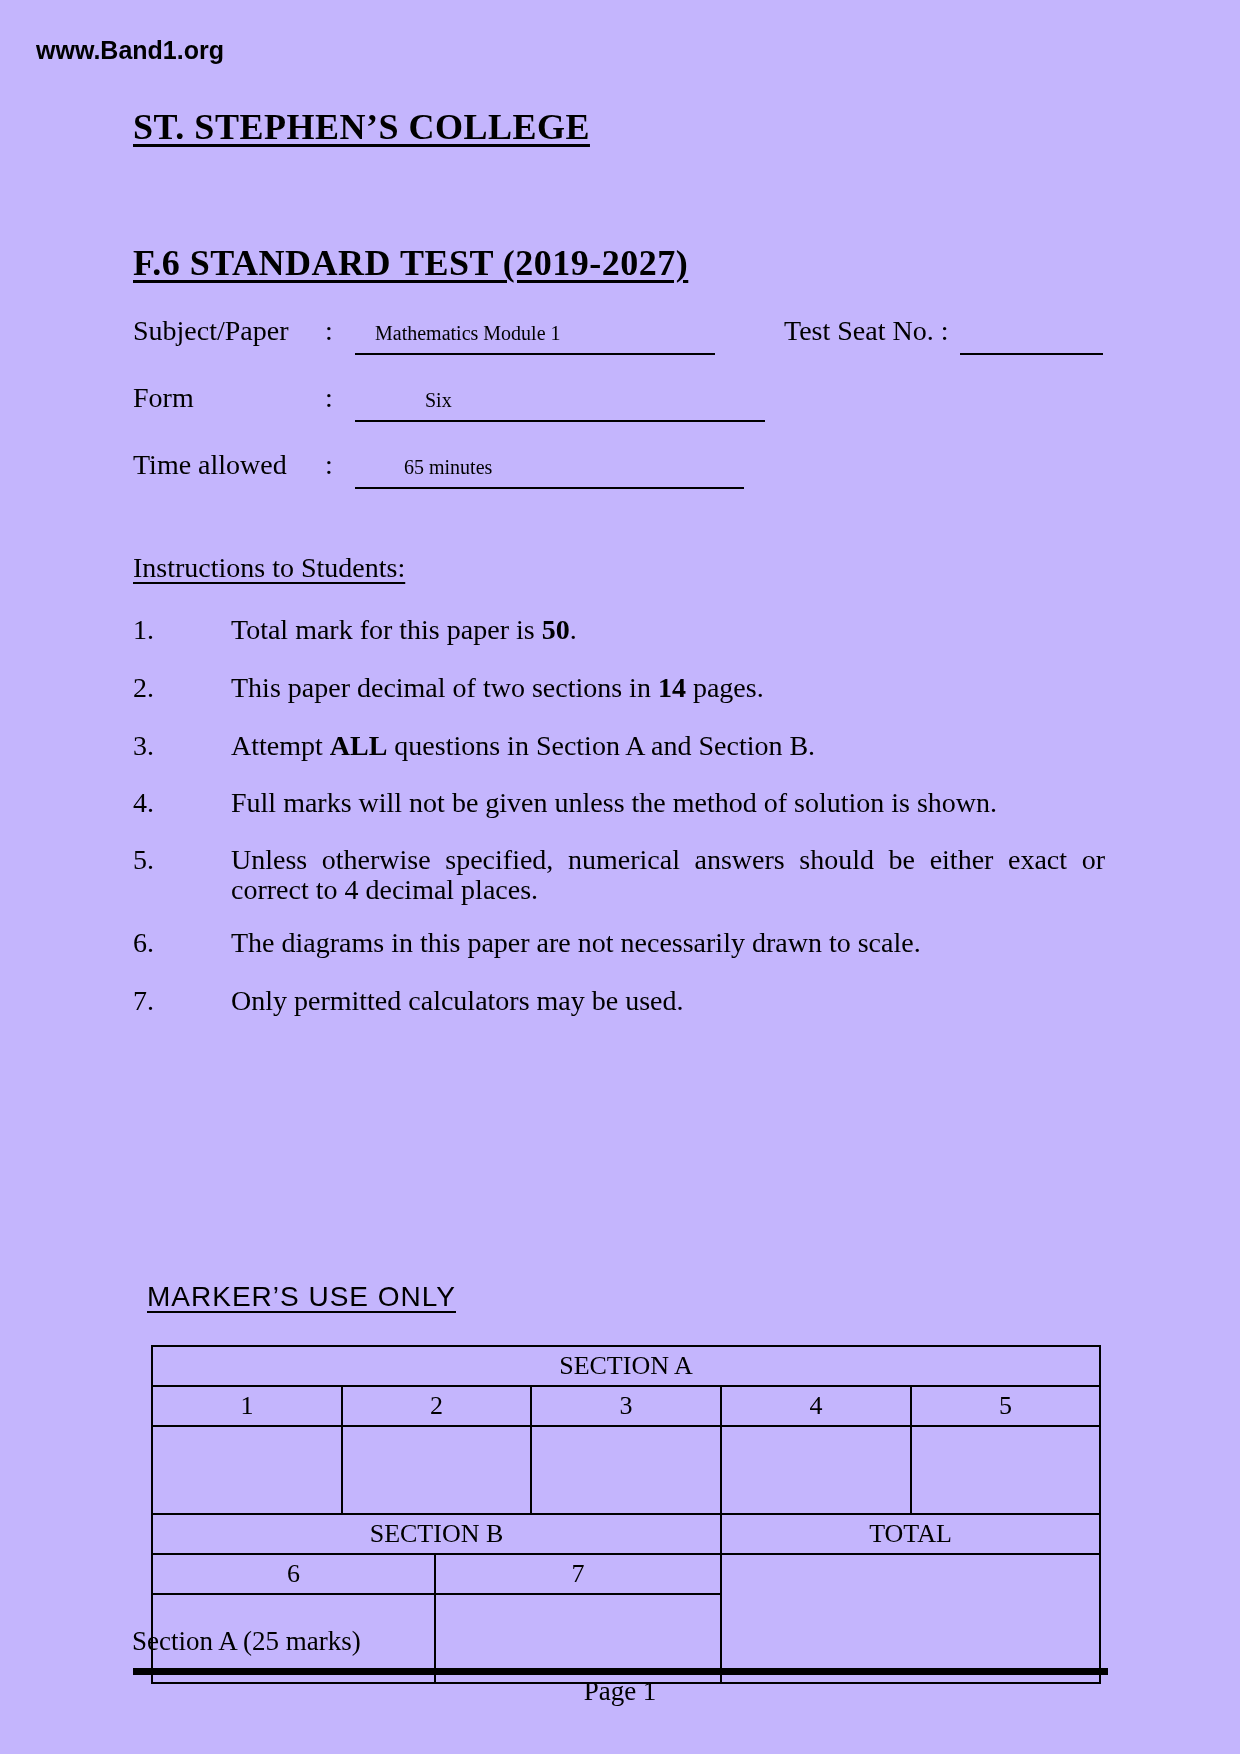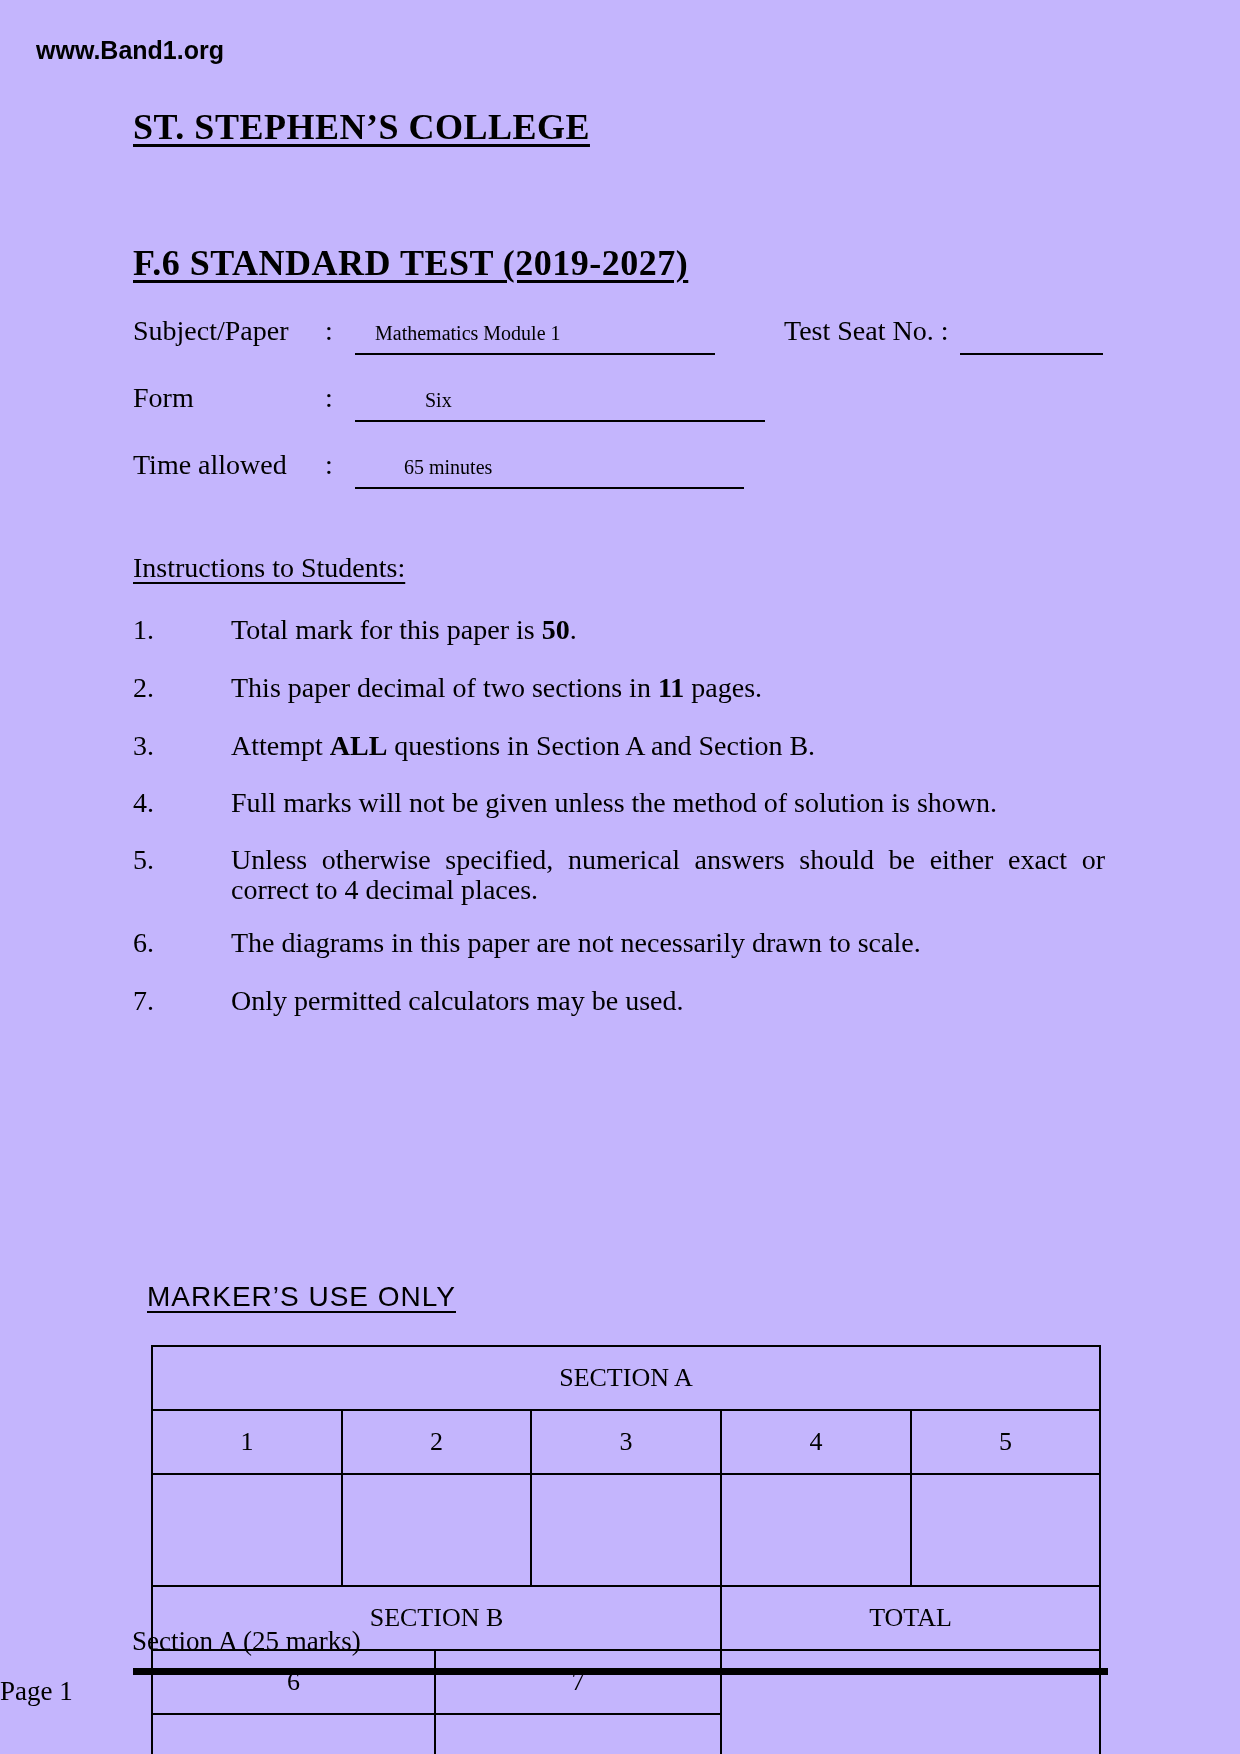--- a/index.html
+++ b/index.html
@@ -52,25 +52,25 @@
     text-decoration:underline;text-decoration-thickness:2px;
     text-underline-offset:5px;
   }
   table.marks{
     position:absolute;left:151px;top:1345px;
     border-collapse:collapse;table-layout:fixed;width:948px;
   }
   table.marks td{
     border:2px solid #000;
     text-align:center;vertical-align:middle;
-    font-size:26px;padding:16px;overflow:hidden;
+    font-size:26px;padding:4px;overflow:hidden;
   }
   .section-note{left:132px;top:1626px;font-size:27px;}
   .footer-rule{left:133px;top:1668px;width:975px;height:7px;background:#000;}
-  .page-num{left:0;top:1676px;width:1240px;font-size:27px;}
+  .page-num{left:0;top:1676px;width:1240px;text-align:center;font-size:27px;}
 </style>
 </head>
 <body>
 
 <div class="page">
 
   <div class="abs watermark">www.Band1.org</div>
 
   <div class="abs doc-title" style="top:106px">ST. STEPHEN’S COLLEGE</div>
   <div class="abs doc-title" style="top:242px">F.6 STANDARD TEST (2019-2027)</div>
@@ -97,21 +97,21 @@
 
   <div class="abs instr-title">Instructions to Students:</div>
 
   <div class="item" style="top:615px">
     <span class="inum">1.</span>
     <span class="itext"><span>Total mark for this paper is </span><b>50</b><span>.</span></span>
   </div>
 
   <div class="item" style="top:673px">
     <span class="inum">2.</span>
-    <span class="itext"><span>This paper decimal of two sections in </span><b>11</b><span> pages.</span></span>
+    <span class="itext"><span>This paper decimal of two sections in </span><b>14</b><span> pages.</span></span>
   </div>
 
   <div class="item" style="top:731px">
     <span class="inum">3.</span>
     <span class="itext"><span>Attempt </span><b>ALL</b><span> questions in Section A and Section B.</span></span>
   </div>
 
   <div class="item" style="top:788px">
     <span class="inum">4.</span>
     <span class="itext">Full marks will not be given unless the method of solution is shown.</span>

